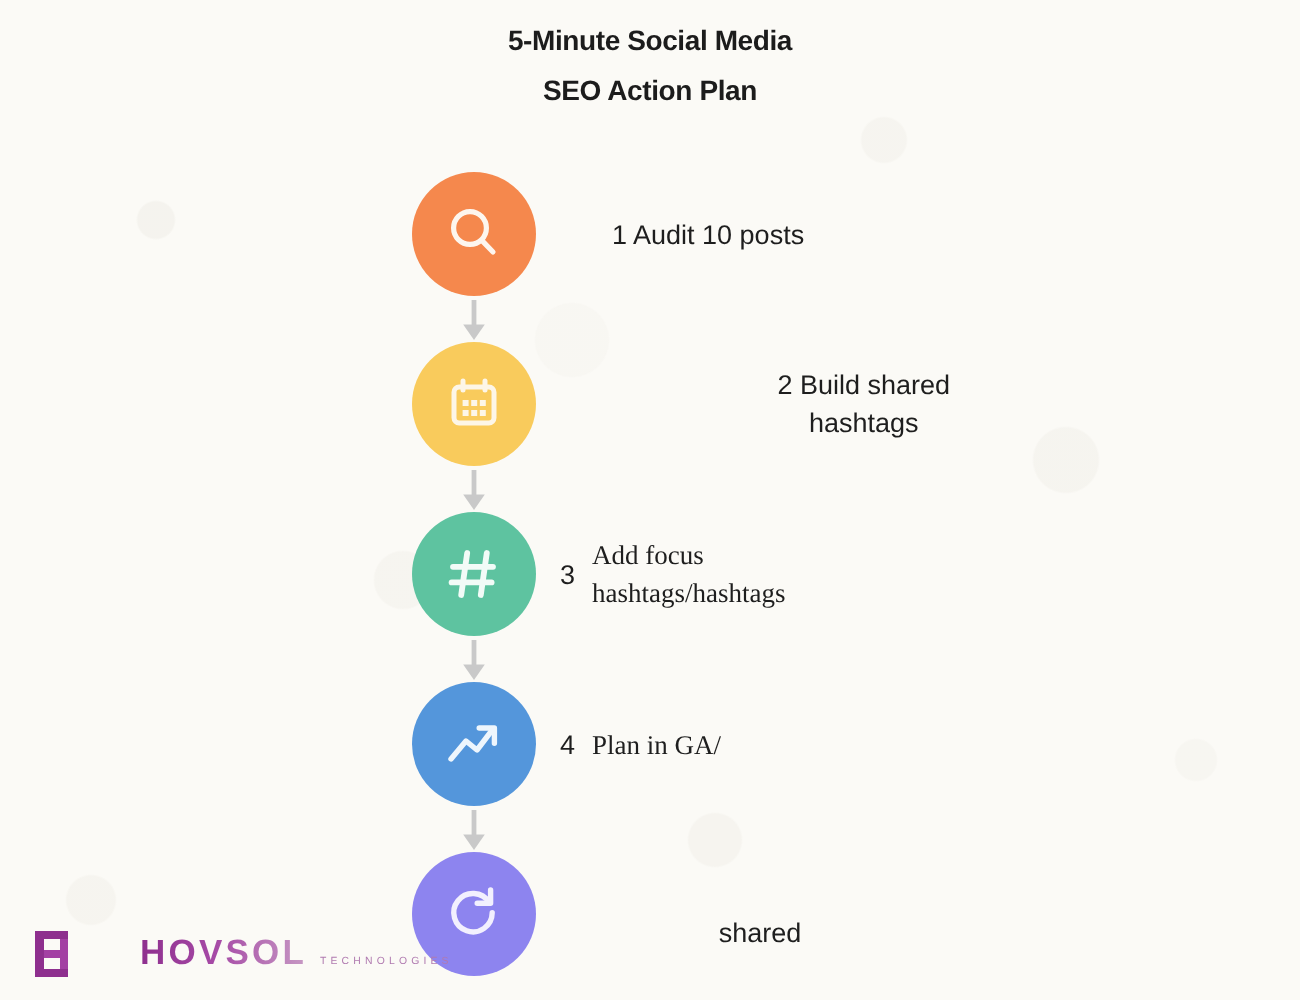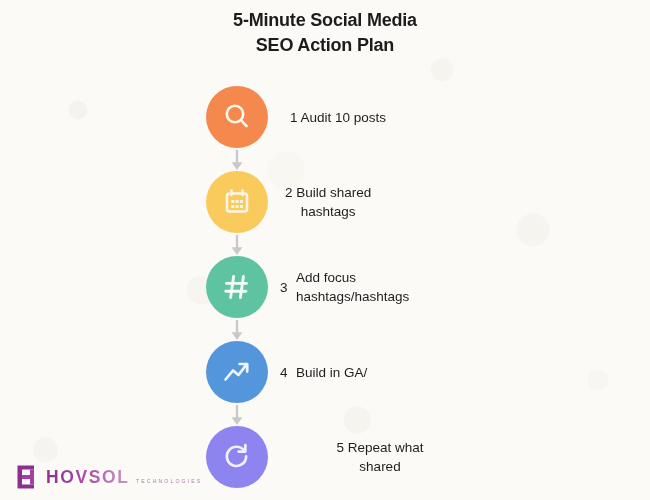--- a/index.html
+++ b/index.html
@@ -39,21 +39,21 @@
 
   
   .title-block {
     position: absolute;
     top: 8px;
     left: 0;
     width: 650px;
     text-align: center;
   }
   .title-line {
-    font-size: 18px;
+    font-size: 14px;
     font-weight: bold;
     color: #1c1c1c;
     letter-spacing: -0.2px;
     line-height: 25px;
     text-align: center;
   }
 
   
   .flow {
     position: absolute;
@@ -97,33 +97,33 @@
     top: 0;
     height: 62px;
     display: flex;
     align-items: center;
     color: #1e1e1e;
     font-size: 13.5px;
     line-height: 19px;
   }
   
   .label-1 { left: 290px; width: 200px; text-align: left; }
-  .label-2 { left: 285px; width: 190px; text-align: center; justify-content: flex-start; }
+  .label-2 { left: 285px; width: 190px; text-align: center; justify-content: flex-end; }
   .label-3 { left: 280px; width: 210px; }
   .label-4 { left: 280px; width: 200px; }
   .label-5 { left: 285px; width: 190px; text-align: center; justify-content: center; }
 
-  .num-inline { white-space: pre; }
+  .num-inline { white-space: pre; margin-left: 16px; }
   .num-side {
     display: inline-block;
     width: 16px;
     flex: 0 0 16px;
     text-align: left;
   }
-  .label-text { display: inline-block; }
+  .label-text { display: inline-block; font-family: Liberation Serif, serif; }
 
   
   .logo {
     position: absolute;
     left: 16px;
     bottom: 10px;
     display: flex;
     align-items: center;
   }
   .logo-mark {
@@ -135,20 +135,21 @@
   .logo-text { display: block; }
   .logo-name {
     font-size: 17.5px;
     font-weight: bold;
     letter-spacing: 1.6px;
     line-height: 18px;
     background: linear-gradient(90deg, #8e2f8e 0%, #a64aa6 45%, #c79ac4 100%);
     -webkit-background-clip: text;
     background-clip: text;
     color: transparent;
+    margin-left: 24px;
   }
   .logo-sub {
     font-size: 5.2px;
     letter-spacing: 2.1px;
     line-height: 8px;
     color: #b07ab0;
     padding-left: 2px;
   }
 </style>
 </head>
@@ -245,21 +246,21 @@
         <span>
           <svg width="34" height="34" viewBox="0 0 34 34">
             <polyline points="5.5,24.5 13,15.5 18.5,20 26.5,9.5" fill="none" stroke="#eef6fd" stroke-width="2.7" stroke-linecap="round" stroke-linejoin="round"></polyline>
             <polyline points="19.6,9 27.2,9 27.2,16.6" fill="none" stroke="#eef6fd" stroke-width="2.7" stroke-linecap="round" stroke-linejoin="round"></polyline>
           </svg>
         </span>
       </div>
       <div class="label label-4">
         <span class="num-side">4</span>
         <span class="label-text">
-          <span>Build in GA/</span><br>
+          <span>Plan in GA/</span><br>
         </span>
       </div>
       <div class="arrow">
         <svg width="16" height="22" viewBox="0 0 16 22">
           <line x1="8" y1="1" x2="8" y2="15" stroke="#c9c9c9" stroke-width="2.4"></line>
           <polygon points="8,21 2.6,13.2 13.4,13.2" fill="#c9c9c9"></polygon>
         </svg>
       </div>
     </div>
 
@@ -267,21 +268,21 @@
       <div class="circle" style="background:#8d84ef">
         <span>
           <svg width="34" height="34" viewBox="0 0 34 34">
             <path d="M24.6 11.2 A9.6 9.6 0 1 0 26.1 16.4" fill="none" stroke="#f2f0fe" stroke-width="2.7" stroke-linecap="round"></path>
             <polyline points="18.6,10.6 25.3,10.6 25.3,4" fill="none" stroke="#f2f0fe" stroke-width="2.7" stroke-linecap="round" stroke-linejoin="round" transform="translate(0,1)"></polyline>
           </svg>
         </span>
       </div>
       <div class="label label-5">
         <span>
-          <span>5 Repeat what</span><br>
+          <br>
           <span>shared</span>
         </span>
       </div>
     </div>
 
   </div>
 
   <div class="logo">
     <span class="logo-mark">
       <svg width="25" height="26" viewBox="0 0 25 26">

